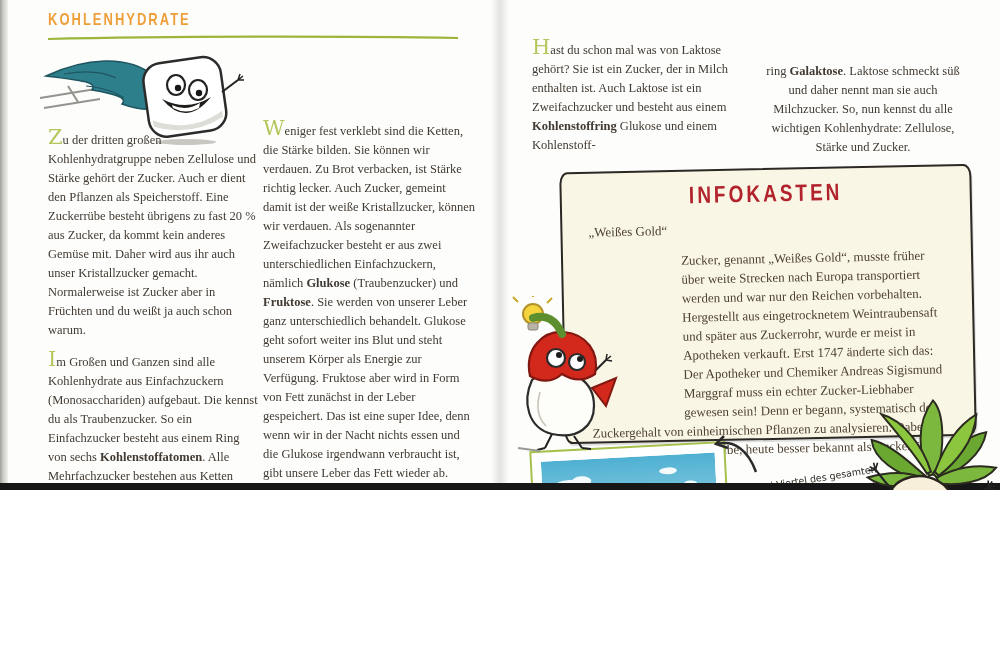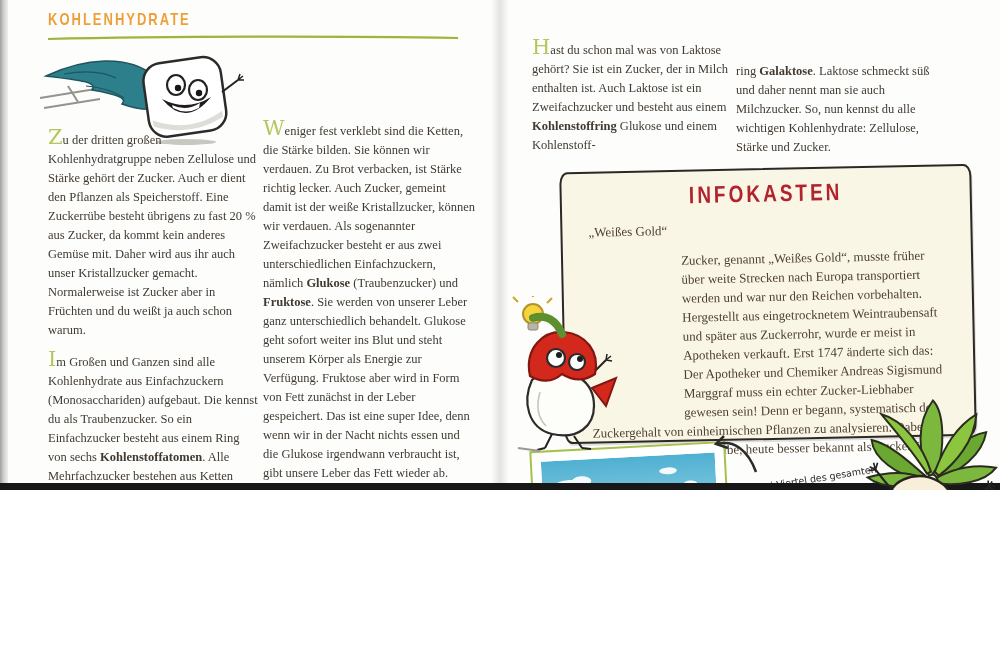--- a/index.html
+++ b/index.html
@@ -104,21 +104,21 @@
         <p><span class="dropcap">W</span><span>eniger fest verklebt sind die Ketten, die Stärke bilden. Sie können wir verdauen. Zu Brot verbacken, ist Stärke richtig lecker. Auch Zucker, gemeint damit ist der weiße Kristallzucker, können wir verdauen. Als sogenannter Zweifachzucker besteht er aus zwei unterschiedlichen Einfachzuckern, nämlich </span><span class="bold">Glukose</span><span> (Traubenzucker) und </span><span class="bold">Fruktose</span><span>. Sie werden von unserer Leber ganz unterschiedlich behandelt. Glukose geht sofort weiter ins Blut und steht unserem Körper als Energie zur Verfügung. Fruktose aber wird in Form von Fett zunächst in der Leber gespeichert. Das ist eine super Idee, denn wenn wir in der Nacht nichts essen und die Glukose irgendwann verbraucht ist, gibt unsere Leber das Fett wieder ab. Darüber freut sich besonders unser Gehirn, denn das ist auch im Schlaf recht aktiv und braucht deshalb Energie, also Nahrung.</span></p>
       </div>
 
     <div class="pagenum" style="left:243px;top:582px;">18</div>
   </div>
 
   <div>
     <div class="col" style="left:532px;top:41px;width:212px;">
         <p><span class="dropcap">H</span><span>ast du schon mal was von Laktose gehört? Sie ist ein Zucker, der in Milch enthalten ist. Auch Laktose ist ein Zweifachzucker und besteht aus einem </span><span class="bold">Kohlenstoffring</span><span> Glukose und einem Kohlenstoff-</span></p>
       </div>
-    <div class="col" style="left:736px;top:62px;width:214px;">
+    <div class="col" style="left:756px;top:62px;width:214px;text-align:center;">
         <p><span>ring </span><span class="bold">Galaktose</span><span>. Laktose schmeckt süß und daher nennt man sie auch Milchzucker. So, nun kennst du alle wichtigen Kohlenhydrate: Zellulose, Stärke und Zucker.</span></p>
       </div>
 
     <div class="infobox">
       <div class="infobox-inner">
         <div class="infobox-title">INFOKASTEN</div>
         <div class="infobox-sub">„Weißes Gold“</div>
         <div class="infobox-body">
           <span class="infobox-spacer"></span><span>Zucker, genannt „Weißes Gold“, musste früher über weite Strecken nach Europa transportiert werden und war nur den Reichen vorbehalten. Hergestellt aus eingetrocknetem Weintraubensaft und später aus Zuckerrohr, wurde er meist in Apotheken verkauft. Erst 1747 änderte sich das: Der Apotheker und Chemiker Andreas Sigismund Marggraf muss ein echter Zucker-Liebhaber gewesen sein! Denn er begann, systematisch den Zuckergehalt von einheimischen Pflanzen zu analysieren. Dabei entdeckte er die Runkelrübe, heute besser bekannt als Zuckerrübe.</span>
         </div>

